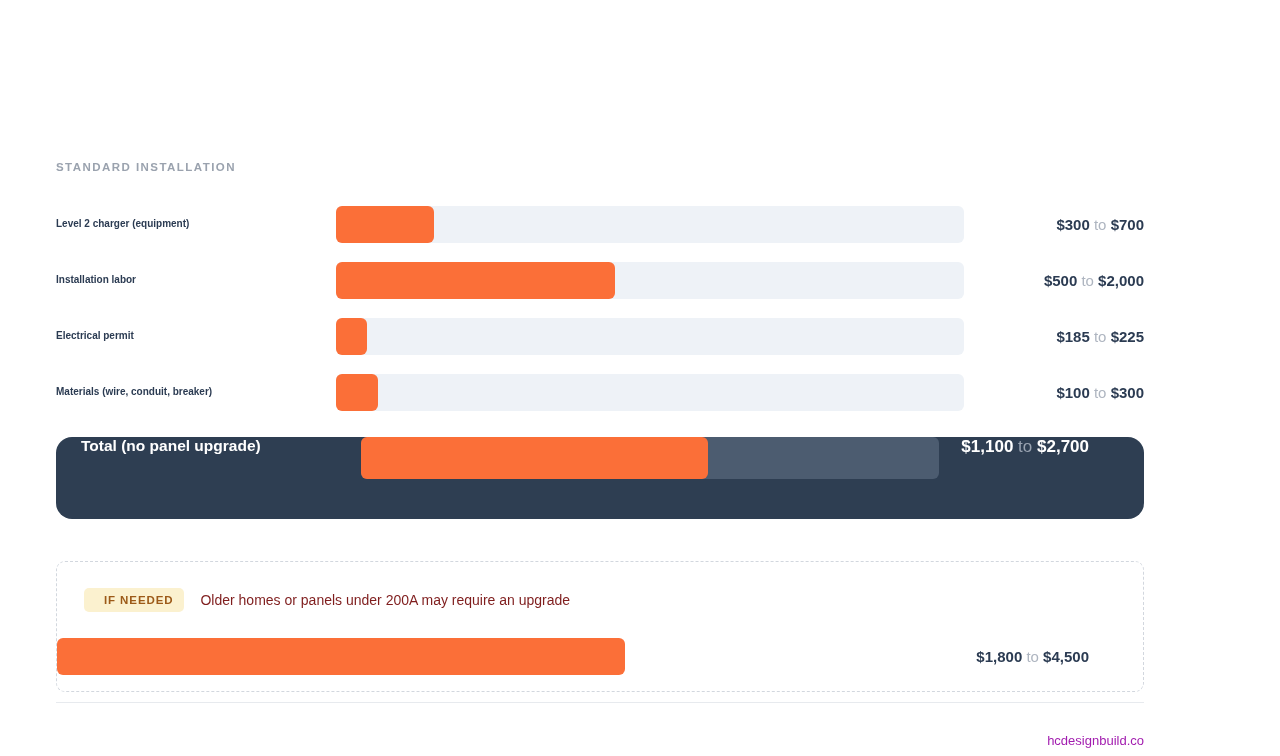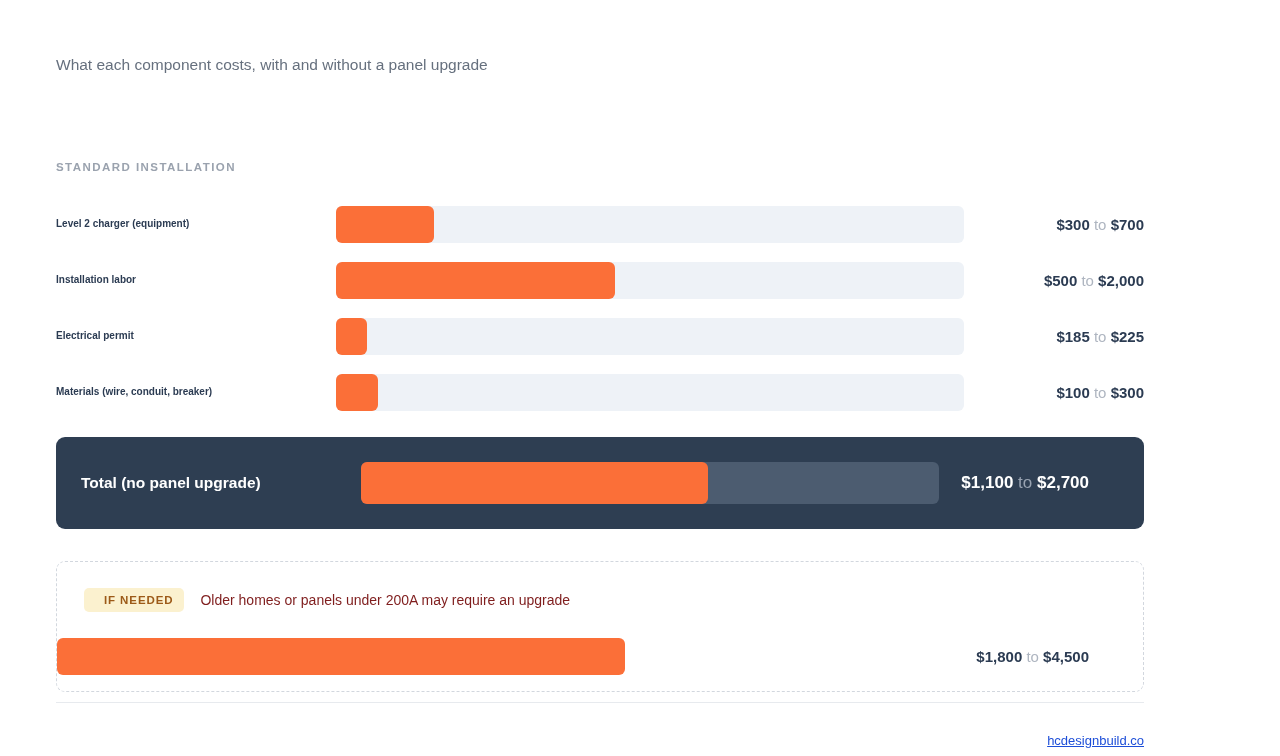--- a/index.html
+++ b/index.html
@@ -55,23 +55,23 @@
   .row-value {
     flex: 1 1 auto; text-align: right;
     font-size: 15px; font-weight: bold; color: #2b3b52;
     white-space: nowrap; padding-left: 12px;
   }
   .row-value .to { color: #aeb5c0; font-weight: normal; }
 
   
   .total-card {
     position: absolute; left: 56px; top: 437px;
-    width: 1088px; height: 92px;
-    background: #2e3e52; border-radius: 9px;
-    display: flex; align-items: center;
+    width: 1088px; height: 82px;
+    background: #2e3e52; border-radius: 16px;
+    display: flex; 
   }
   .total-label {
     width: 305px; flex: 0 0 305px; padding-left: 25px;
     font-size: 15.5px; font-weight: bold; color: #ffffff;
   }
   .total-track {
     position: relative; width: 578px; flex: 0 0 578px; height: 42px;
     background: #4c5c70; border-radius: 6px;
   }
   .total-fill {
@@ -124,30 +124,29 @@
   }
   .optional-value .to { color: #aeb5c0; font-weight: normal; }
 
   
   .divider {
     position: absolute; left: 56px; top: 702px;
     width: 1088px; height: 1px; background: #e7eaee;
   }
   .footer {
     position: absolute; right: 136px; top: 733px;
-    font-size: 13px; color: #1d4ed8; text-decoration: underline;
+    font-size: 13px; color: #a21caf;
   }
 </style>
 </head>
 <body>
 
 <div class="page">
 
   <div class="header">
-    <div class="subtitle">What each component costs, with and without a panel upgrade</div>
   </div>
 
   <div class="section-label">STANDARD INSTALLATION</div>
 
   <div class="rows">
 
     <div class="row">
       <div class="row-label">Level 2 charger (equipment)</div>
       <div class="row-track">
         <div class="row-fill" style="width:98px"></div>

